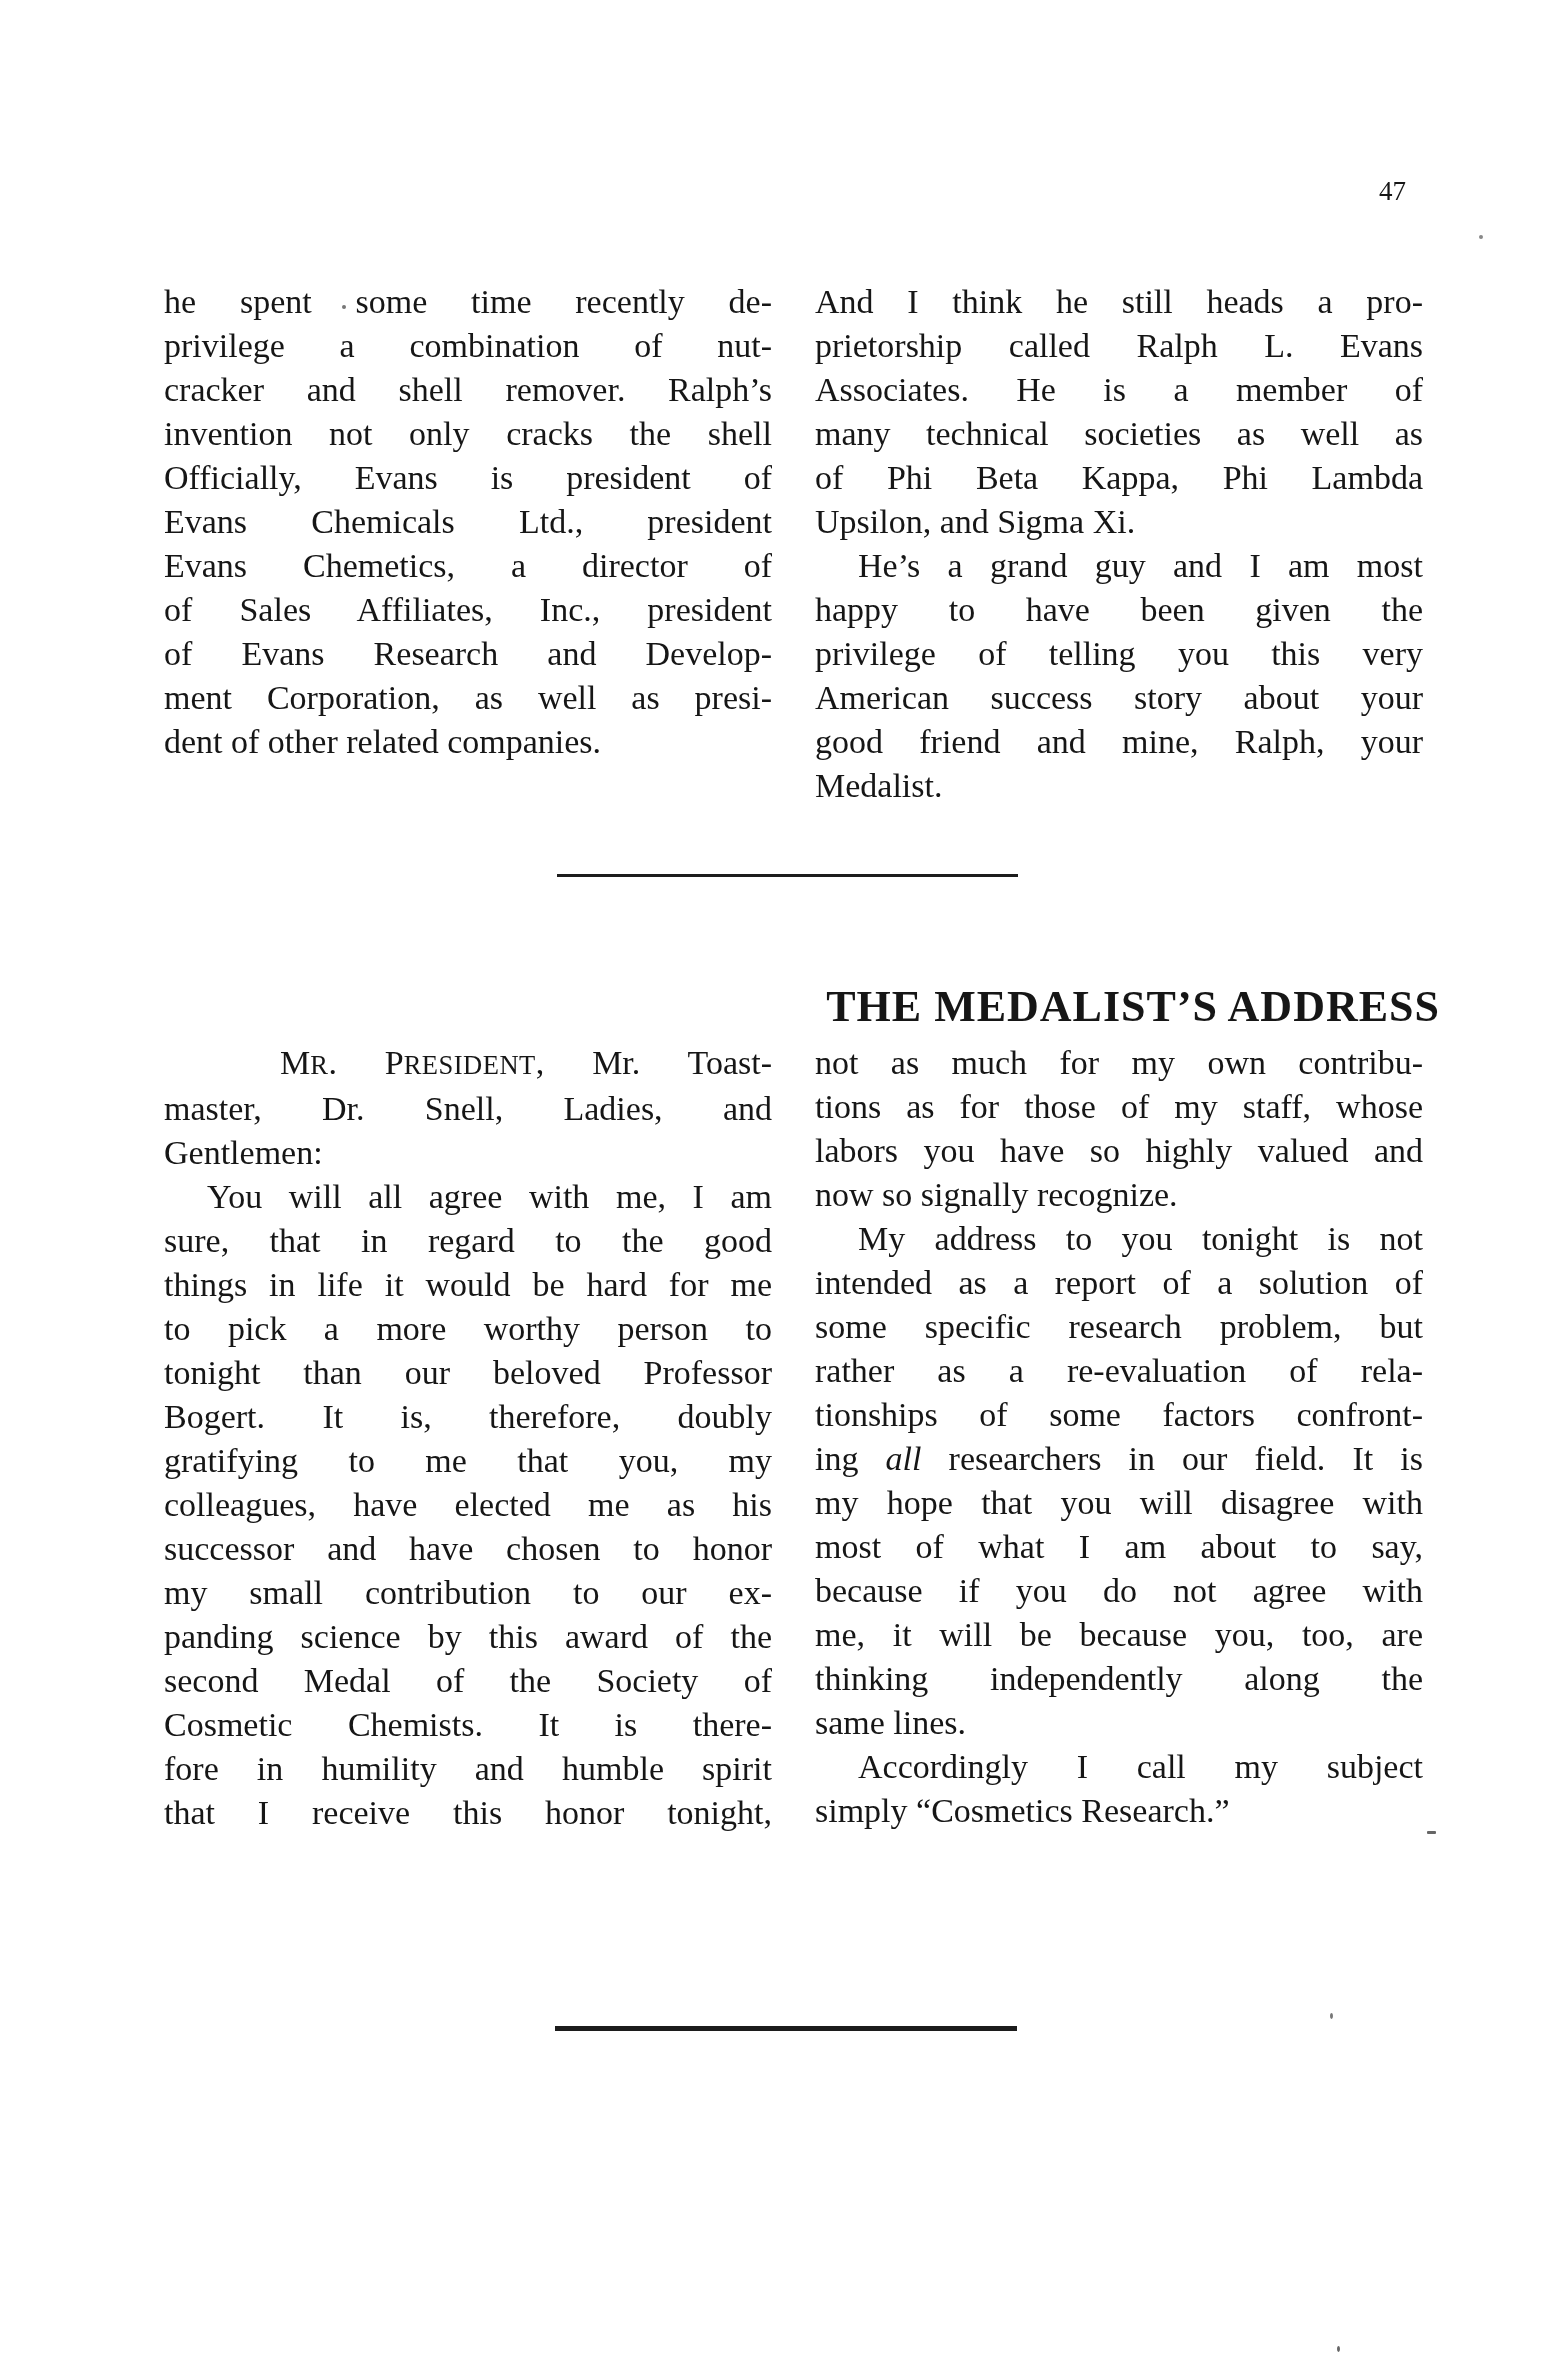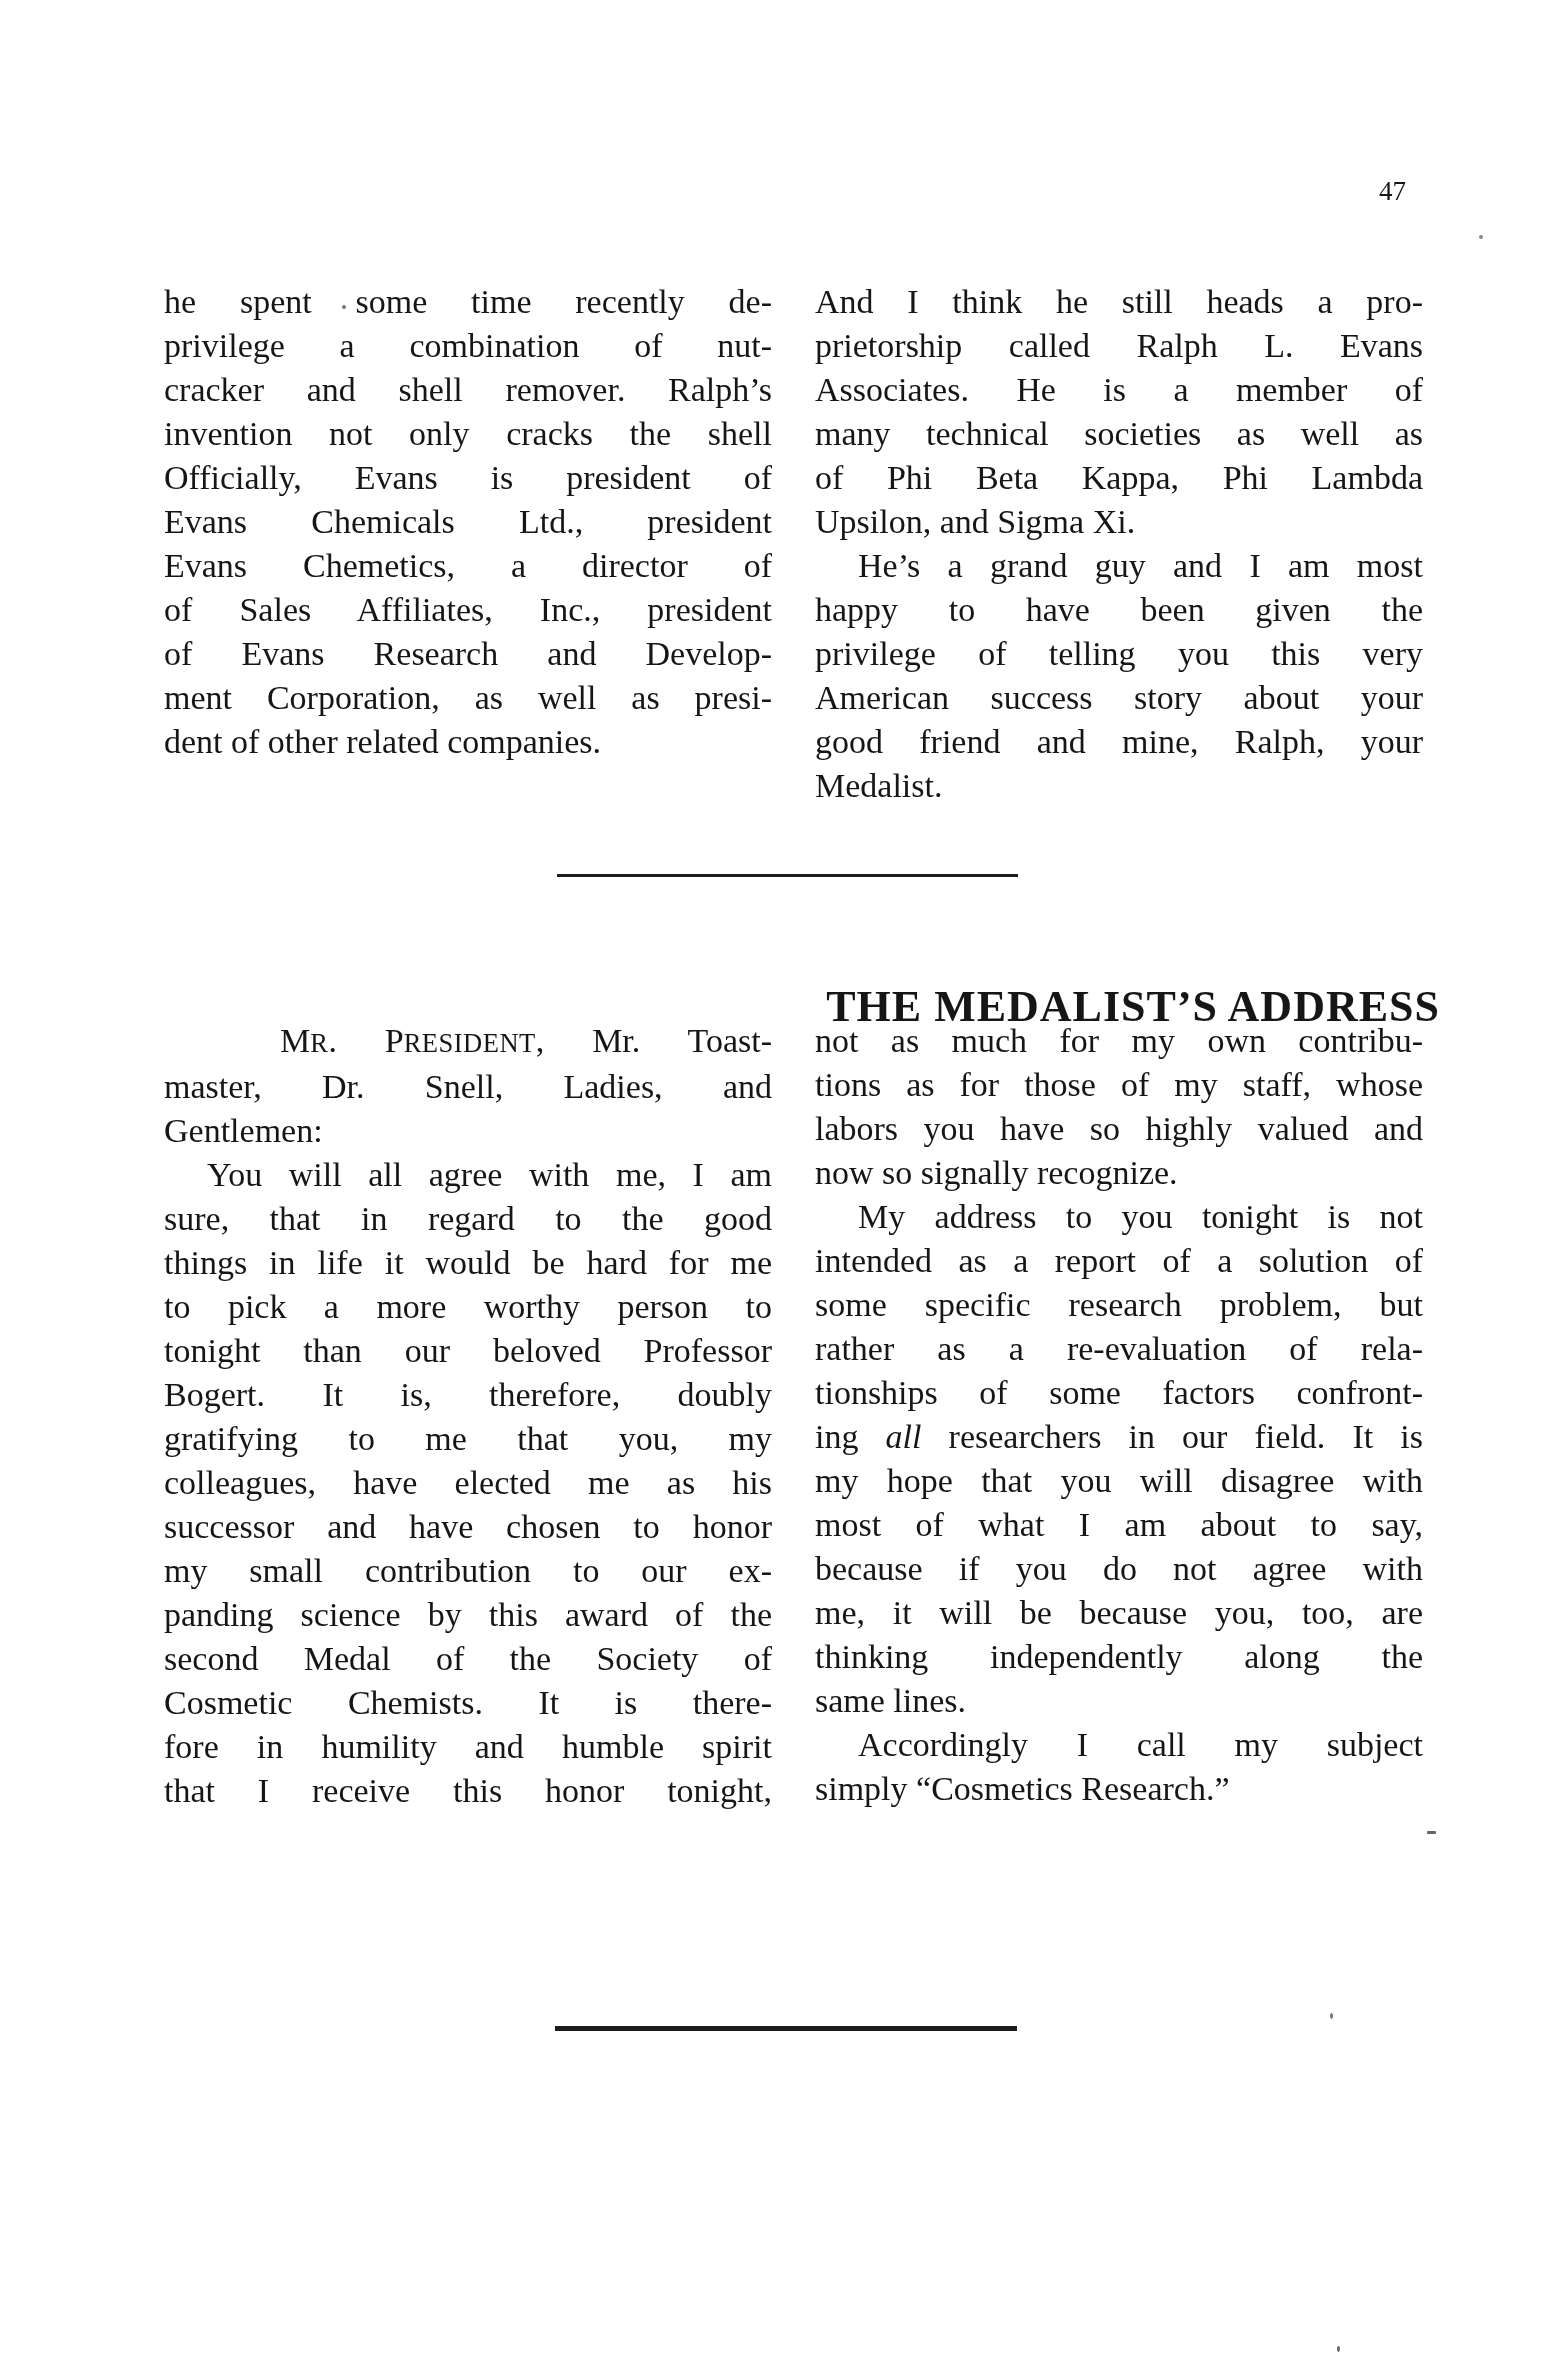--- a/index.html
+++ b/index.html
@@ -22,21 +22,21 @@
   .page-num {
     position: absolute; top: 178px; left: 1379px;
     font-size: 27px; line-height: 27px;
   }
 
   .cols {
     position: absolute; left: 164px; width: 1260px;
     display: flex; gap: 43px;
   }
   .cols.s1 { top: 280px; }
-  .cols.s2 { top: 1019px; }
+  .cols.s2 { top: 1041px; }
   .col { width: 608px; overflow: hidden; }
 
   .line {
     font-size: 34px; line-height: 44px;
     text-align: justify;
     text-align-last: justify;
     white-space: normal;
   }
   .line.end { text-align-last: left; }
   .line.ind1 { text-indent: 43px; }

